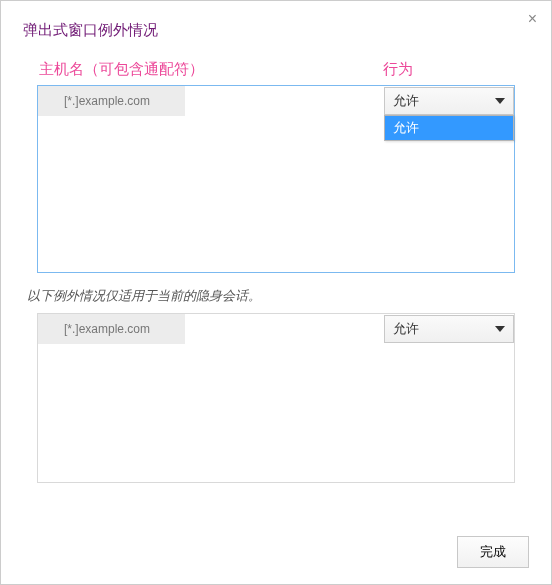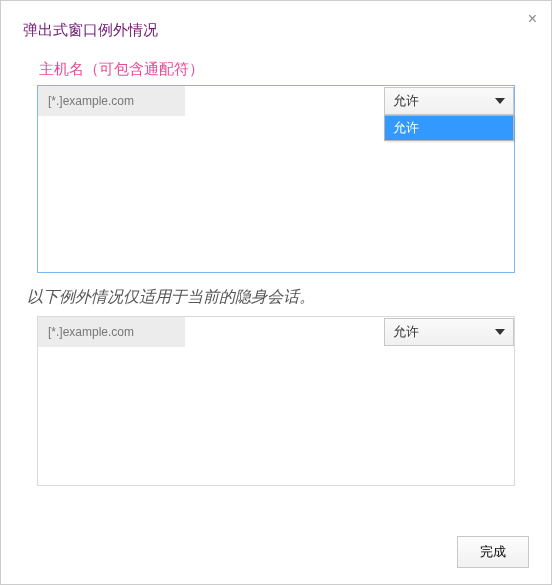--- a/index.html
+++ b/index.html
@@ -56,21 +56,21 @@
   }
   .row {
     display: flex;
     align-items: center;
     height: 30px;
   }
   .host-chip {
     background: #ececec;
     color: #777;
     font-size: 12px;
-    padding: 6px 40px 6px 10px;
+    padding: 6px 40px 6px 26px;
     margin: 0;
     height: 30px;
     display: flex;
     align-items: center;
     width: 147px;
   }
   .spacer { flex: 1; }
   .dropdown {
     position: relative;
     width: 130px;
@@ -99,21 +99,21 @@
   }
   .dropdown-menu .opt {
     padding: 3px 8px;
     font-size: 13px;
   }
   .dropdown-menu .opt.selected {
     background: #3399ff;
     color: #fff;
   }
   .note {
-    font-size: 16px;
+    font-size: 13px;
     color: #555;
     font-style: italic;
     margin: 14px 4px 8px 4px;
   }
   .footer {
     position: absolute;
     bottom: 16px;
     right: 22px;
   }
   .done-btn {
@@ -130,20 +130,21 @@
 <body>
 
 <div class="dialog">
 
   <div class="close-x">×</div>
 
   <div class="title">弹出式窗口例外情况</div>
 
   <div class="section-headers">
     <div class="col-host">主机名（可包含通配符）</div>
+    <div class="col-behavior">行为</div>
   </div>
 
   <div class="list-box">
     <div class="row">
       <div class="host-chip">[*.]example.com</div>
       <div class="spacer"></div>
       <div class="dropdown">
         <span>允许</span>
         <svg class="caret" viewBox="0 0 10 6">
             <path d="M0 0 L5 6 L10 0 Z" fill="#333"></path>

